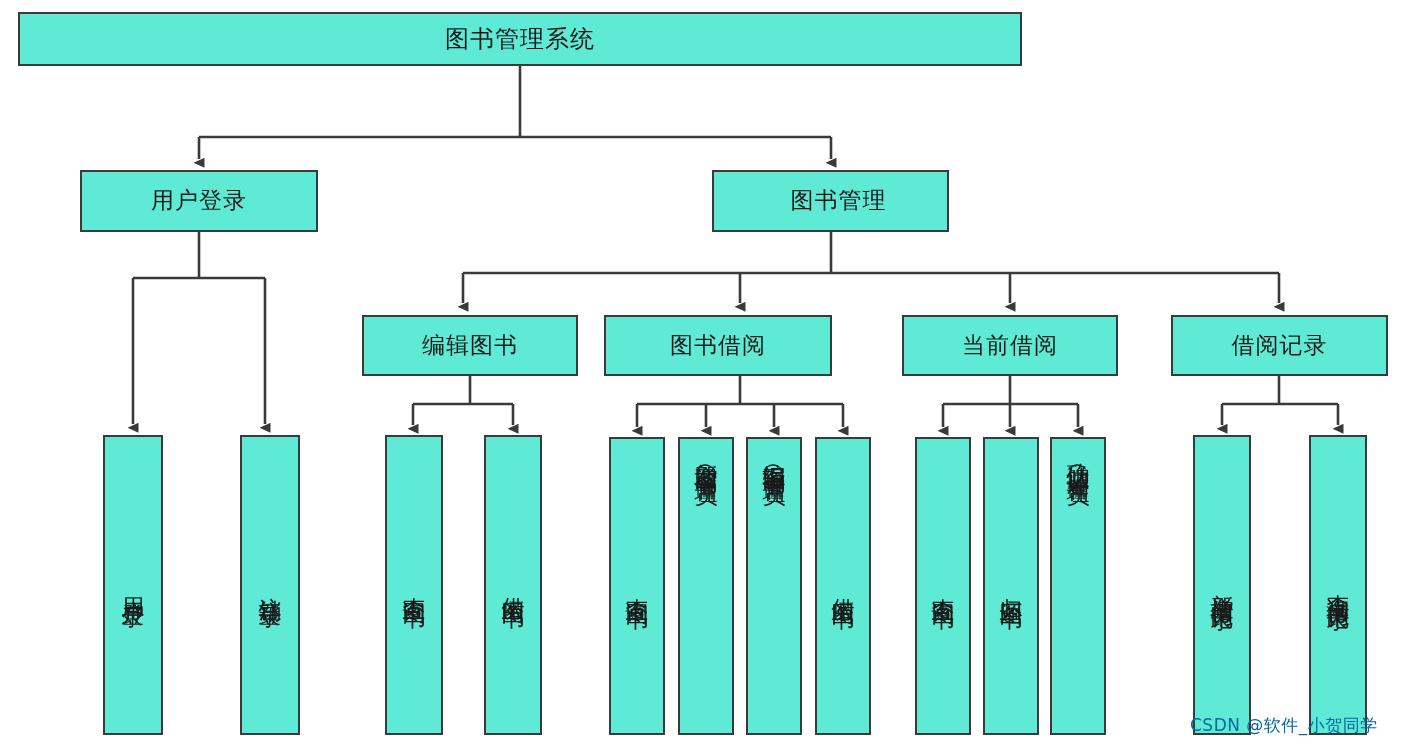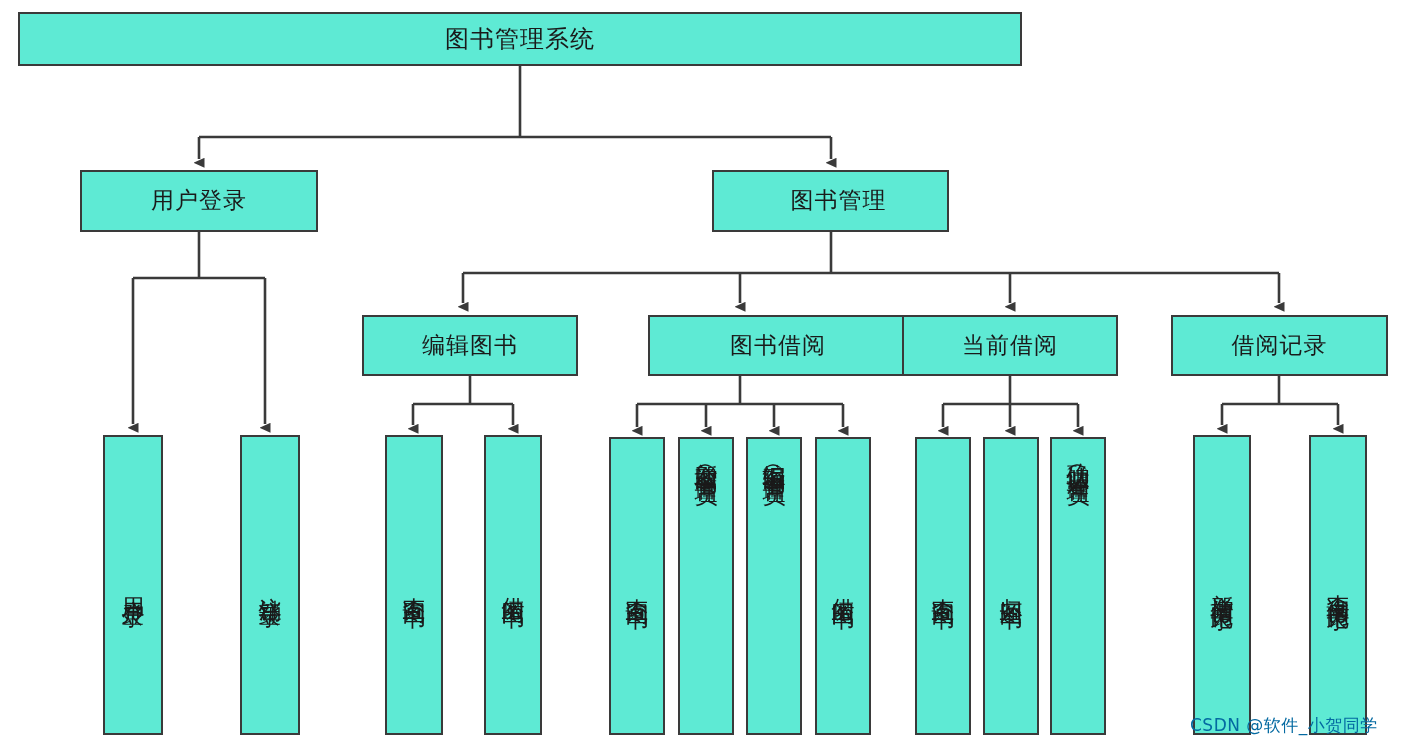--- a/index.html
+++ b/index.html
@@ -130,21 +130,21 @@
   <div class="node horiz" style="left:80px; top:170px; width:238px; height:62px;">
     <span>用户登录</span>
   </div>
   <div class="node horiz" style="left:712px; top:170px; width:237px; height:62px;padding-left:16px;">
     <span>图书管理</span>
   </div>
 
   <div class="node horiz" style="left:362px; top:315px; width:216px; height:61px;">
     <span>编辑图书</span>
   </div>
-  <div class="node horiz" style="left:648px; top:315px; width:260px; height:61px;">
+  <div class="node horiz" style="left:604px; top:315px; width:228px; height:61px;">
     <span>图书借阅</span>
   </div>
   <div class="node horiz" style="left:902px; top:315px; width:216px; height:61px;">
     <span>当前借阅</span>
   </div>
   <div class="node horiz" style="left:1171px; top:315px; width:217px; height:61px;">
     <span>借阅记录</span>
   </div>
 
   <div class="node vert" style="left:103px; top:435px; width:60px; height:300px;">

